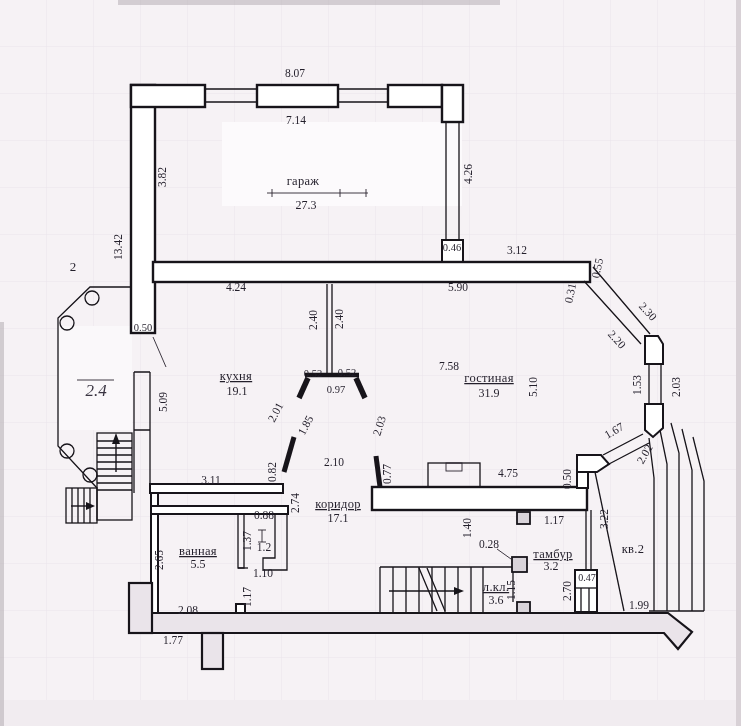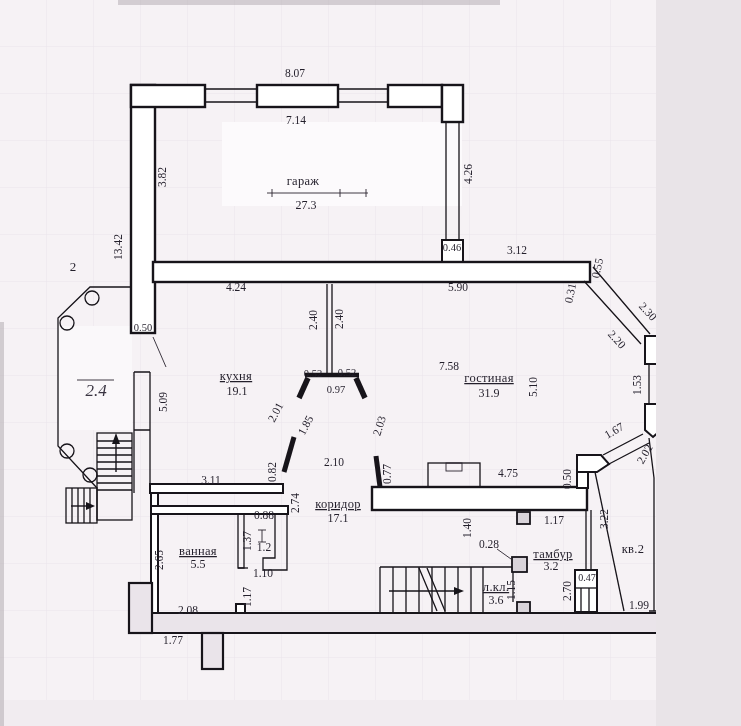--- a/index.html
+++ b/index.html
@@ -1,16 +1,16 @@
 <!DOCTYPE html>
 <html><head>
 <meta charset="utf-8">
 <style>
   html,body{margin:0;padding:0;background:#e9e4e8;}
-  .page{position:relative;width:656px;height:726px;overflow:hidden;background:#8b5cf6;}
+  .page{position:relative;width:741px;height:726px;overflow:hidden;background:#8b5cf6;}
   svg{display:block}
   text{font-family:"Liberation Serif","DejaVu Serif",serif;fill:#231f2b;}
   text.dim{font-size:11.5px;text-anchor:middle;}
   text.room{font-size:12.5px;text-anchor:middle;letter-spacing:.3px;}
   text.room-area{font-size:12px;text-anchor:middle;}
   text.note{font-size:13px;text-anchor:middle;}
   text.hand{font-size:17px;font-style:italic;text-anchor:middle;fill:#3a3542;}
   .w{fill:#ffffff;stroke:#17141a;stroke-width:2.4;}
   .w2{fill:#ffffff;stroke:#17141a;stroke-width:2;}
   .band{fill:#eae4ea;stroke:#17141a;stroke-width:2.2;}

